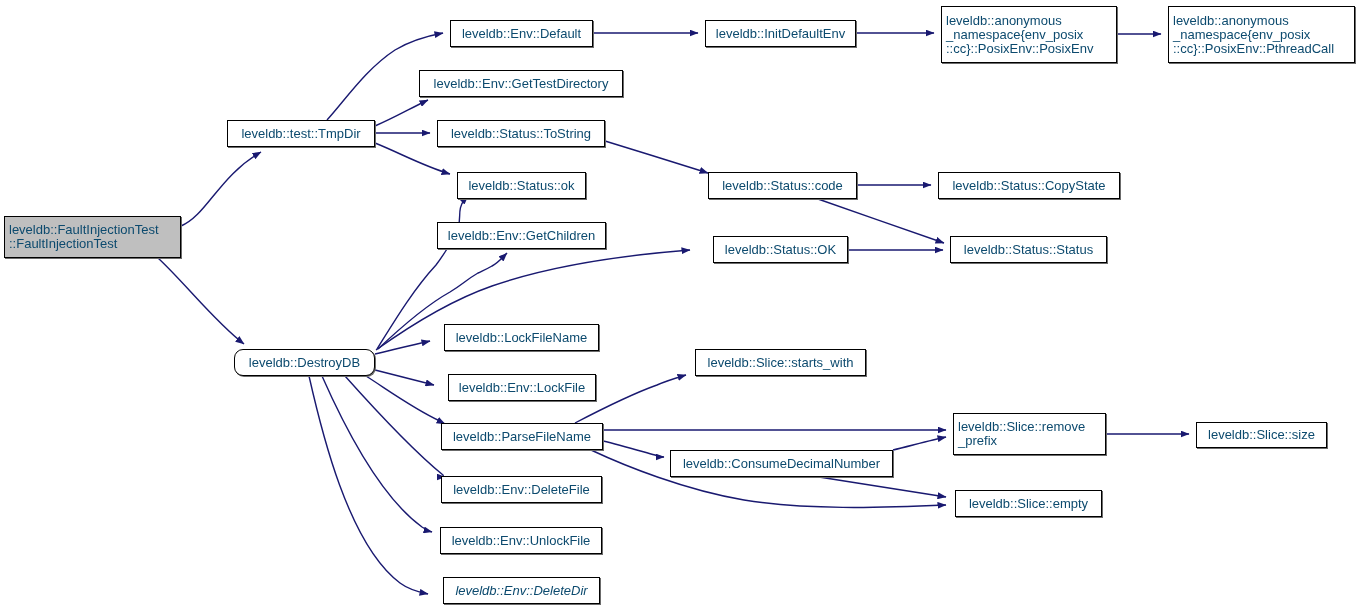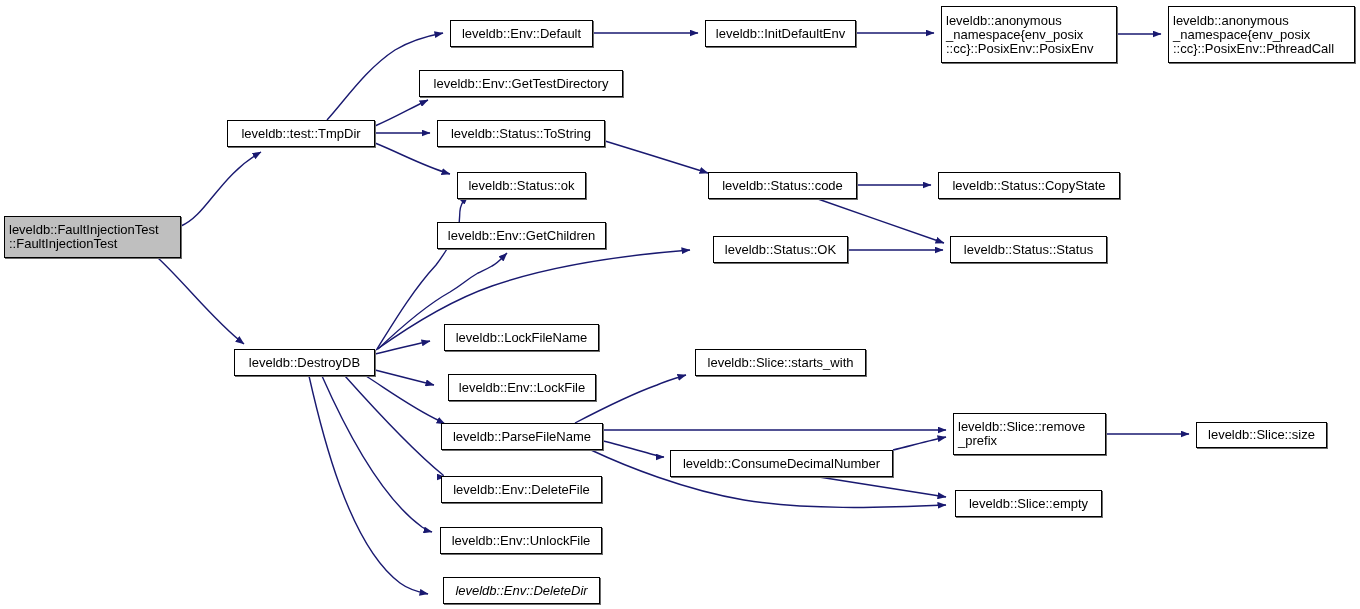--- a/index.html
+++ b/index.html
@@ -23,21 +23,21 @@
     top: 0;
     width: 1360px;
     height: 609px;
     pointer-events: none;
   }
   .node {
     position: absolute;
     box-sizing: border-box;
     border: 1px solid #000000;
     background: #ffffff;
-    color: #000000;
+    color: #0c4a6e;
     font-size: 13px;
     line-height: 14px;
     display: flex;
     align-items: center;
     justify-content: center;
     text-align: center;
     white-space: pre;
     letter-spacing: 0px;
     box-shadow: 1px 1px 0 0 #6b6b6b;
     z-index: 3;
@@ -90,21 +90,21 @@
         <path d="M 848,250 L 943,250" fill="none" stroke="#191970" stroke-width="1.4" marker-end="url(#arrowhead)"></path>
         <path d="M 1106,434 L 1189,434" fill="none" stroke="#191970" stroke-width="1.4" marker-end="url(#arrowhead)"></path>
         <path d="M 1117,34 L 1161,34" fill="none" stroke="#191970" stroke-width="1.4" marker-end="url(#arrowhead)"></path>
         <path d="M 856,33 L 934,33" fill="none" stroke="#191970" stroke-width="1.4" marker-end="url(#arrowhead)"></path>
       </g>
   </svg>
   <div id="node-layer">
       <div class="node highlight multiline" style="left: 4px; top: 216px; width: 177px; height: 42px;">leveldb::FaultInjectionTest
 ::FaultInjectionTest</div>
       <div class="node" style="left: 227px; top: 120px; width: 148px; height: 27px;">leveldb::test::TmpDir</div>
-      <div class="node" style="left: 234px; top: 349px; width: 141px; height: 27px;">leveldb::DestroyDB</div>
+      <div class="node" style="left: 234px; top: 349px; width: 141px; height: 27px; border-radius: 9px;">leveldb::DestroyDB</div>
       <div class="node" style="left: 450px; top: 20px; width: 143px; height: 27px;">leveldb::Env::Default</div>
       <div class="node" style="left: 419px; top: 70px; width: 204px; height: 27px;">leveldb::Env::GetTestDirectory</div>
       <div class="node" style="left: 437px; top: 120px; width: 168px; height: 27px;">leveldb::Status::ToString</div>
       <div class="node" style="left: 457px; top: 172px; width: 129px; height: 27px;">leveldb::Status::ok</div>
       <div class="node" style="left: 437px; top: 222px; width: 169px; height: 27px;">leveldb::Env::GetChildren</div>
       <div class="node" style="left: 444px; top: 324px; width: 155px; height: 27px;">leveldb::LockFileName</div>
       <div class="node" style="left: 448px; top: 374px; width: 148px; height: 27px; text-align: center;">leveldb::Env::LockFile</div>
       <div class="node" style="left: 441px; top: 423px; width: 162px; height: 27px;">leveldb::ParseFileName</div>
       <div class="node" style="left: 441px; top: 476px; width: 161px; height: 27px; text-align: center;">leveldb::Env::DeleteFile</div>
       <div class="node" style="left: 440px; top: 527px; width: 162px; height: 27px;">leveldb::Env::UnlockFile</div>

